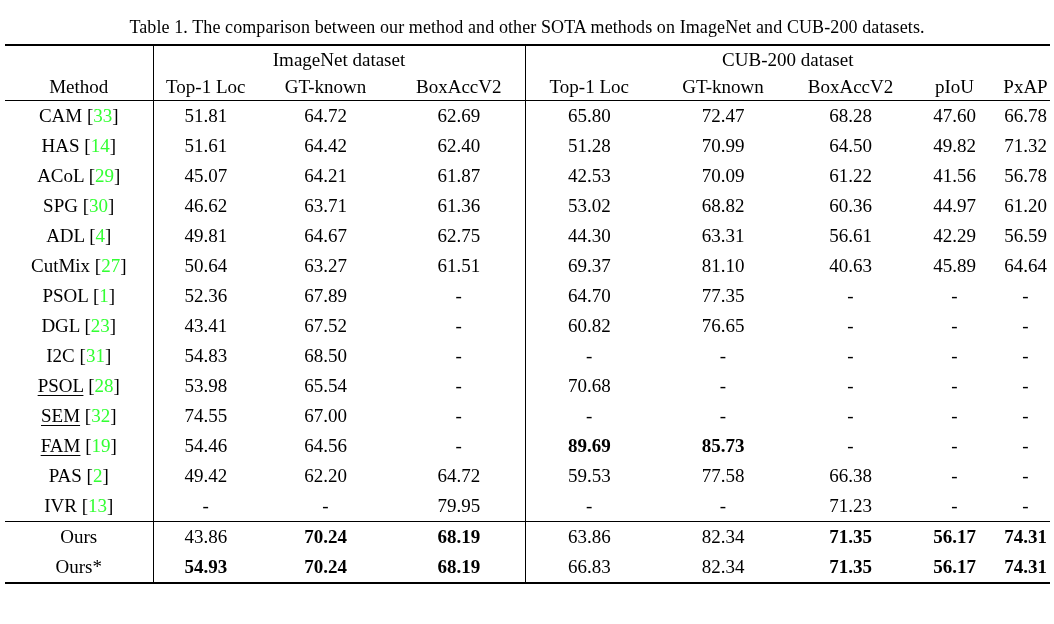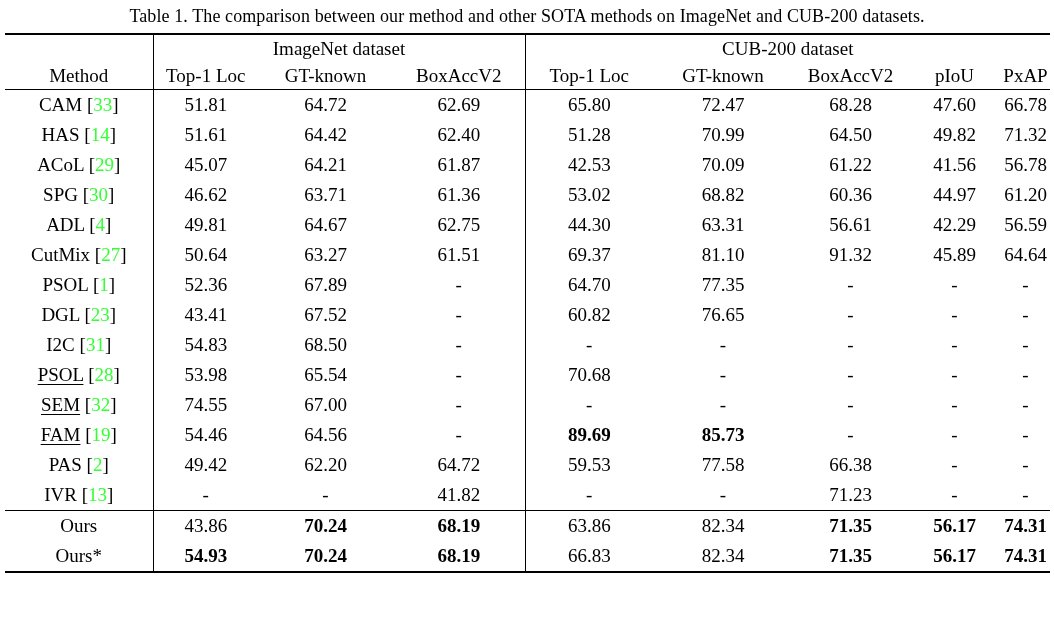--- a/index.html
+++ b/index.html
@@ -4,21 +4,21 @@
 <style>
   :root { --cite: #33ff33; --ink: #000; }
   * { box-sizing: border-box; }
   html, body { margin: 0; padding: 0; background: #fff; }
   body {
     width: 1054px; height: 624px; overflow: hidden;
     font-family: "Liberation Serif", serif; color: var(--ink);
   }
   .caption {
     width: 1054px; text-align: center;
-    font-size: 18px; line-height: 26px; margin-top: 3px;
+    font-size: 18px; line-height: 26px; margin-top: 14px;
     letter-spacing: 0.1px;
   }
   table.cmp {
     table-layout: fixed; border-collapse: collapse;
     width: 1045px; margin-left: 5px; margin-top: 4px;
     border-top: 2.5px solid var(--ink);
     border-bottom: 2.5px solid var(--ink);
     font-size: 19px;
   }
   table.cmp td { text-align: center; padding: 0; white-space: nowrap; overflow: hidden; }
@@ -122,21 +122,21 @@
         <td>42.29</td>
         <td>56.59</td>
       </tr>
       <tr>
         <td class="v-sep"><span>CutMix</span> [<span class="cite">27</span>]</td>
         <td>50.64</td>
         <td>63.27</td>
         <td class="v-sep">61.51</td>
         <td>69.37</td>
         <td>81.10</td>
-        <td>91.32</td>
+        <td>40.63</td>
         <td>45.89</td>
         <td>64.64</td>
       </tr>
       <tr>
         <td class="v-sep"><span>PSOL</span> [<span class="cite">1</span>]</td>
         <td>52.36</td>
         <td>67.89</td>
         <td class="v-sep">-</td>
         <td>64.70</td>
         <td>77.35</td>
@@ -207,21 +207,21 @@
         <td>59.53</td>
         <td>77.58</td>
         <td>66.38</td>
         <td>-</td>
         <td>-</td>
       </tr>
       <tr>
         <td class="v-sep"><span>IVR</span> [<span class="cite">13</span>]</td>
         <td>-</td>
         <td>-</td>
-        <td class="v-sep">41.82</td>
+        <td class="v-sep">79.95</td>
         <td>-</td>
         <td>-</td>
         <td>71.23</td>
         <td>-</td>
         <td>-</td>
       </tr>
       <tr class="ours-sep">
         <td class="v-sep"><span>Ours</span></td>
         <td>43.86</td>
         <td class="bold">70.24</td>

